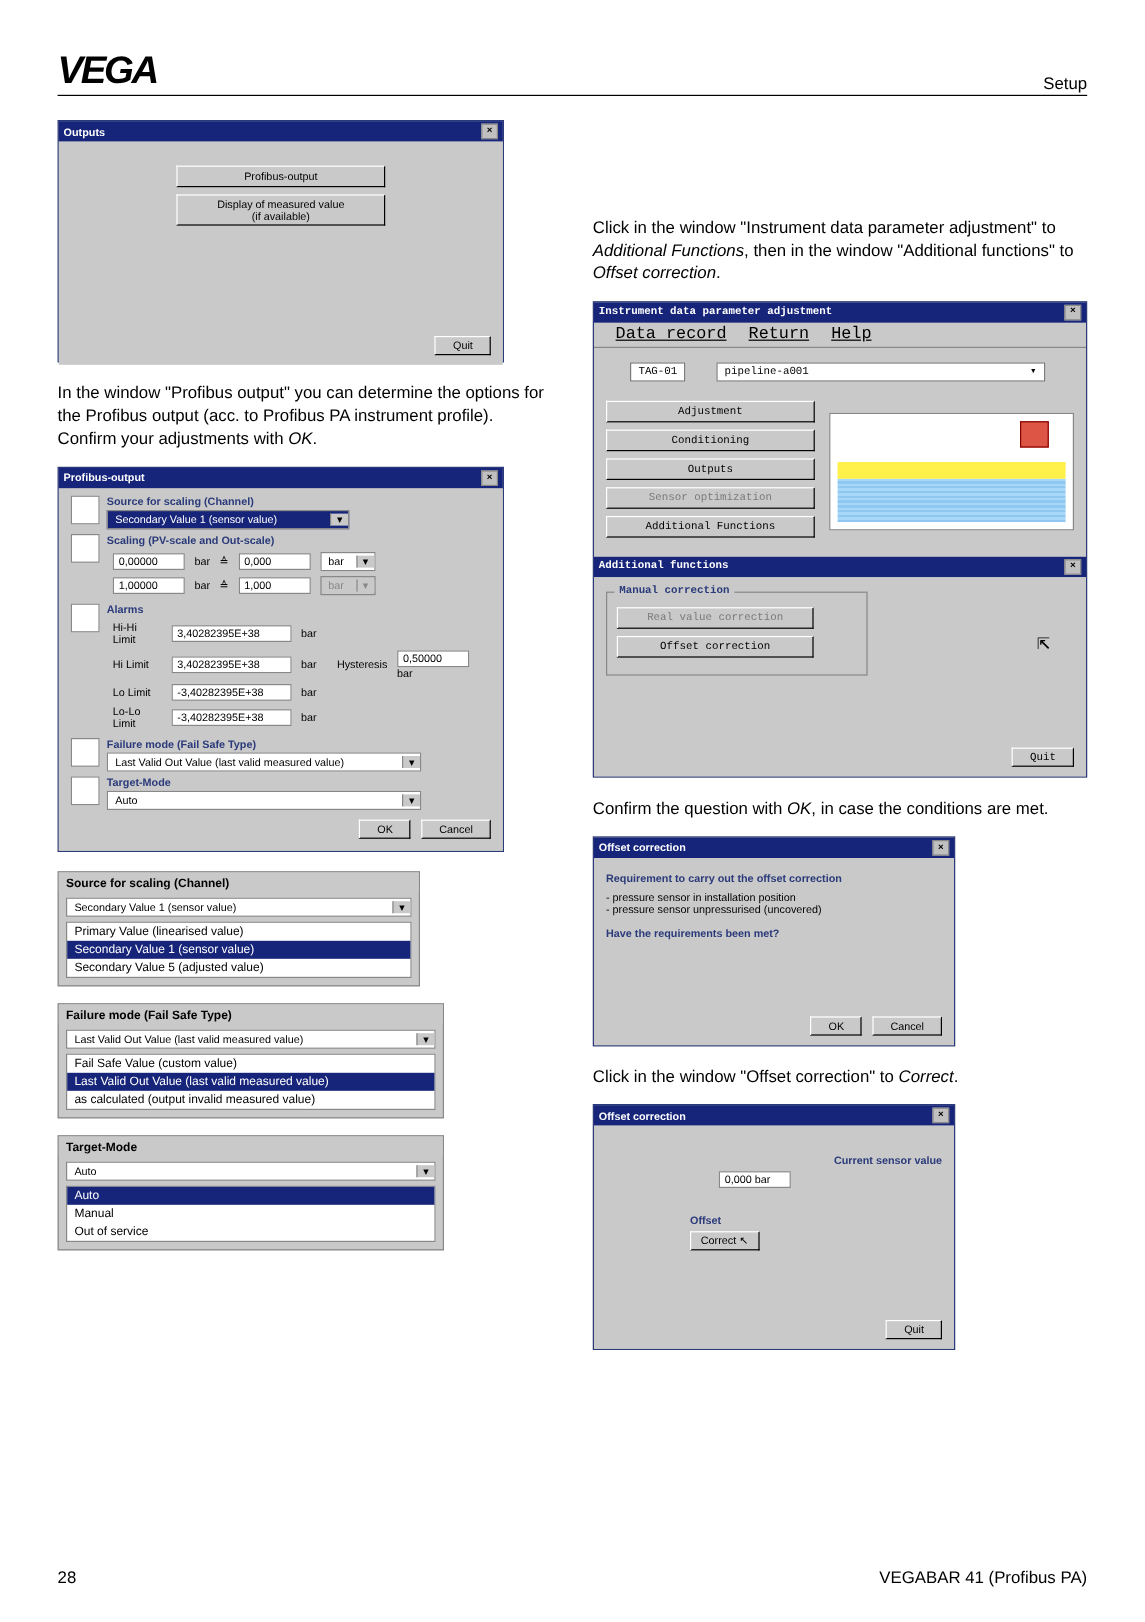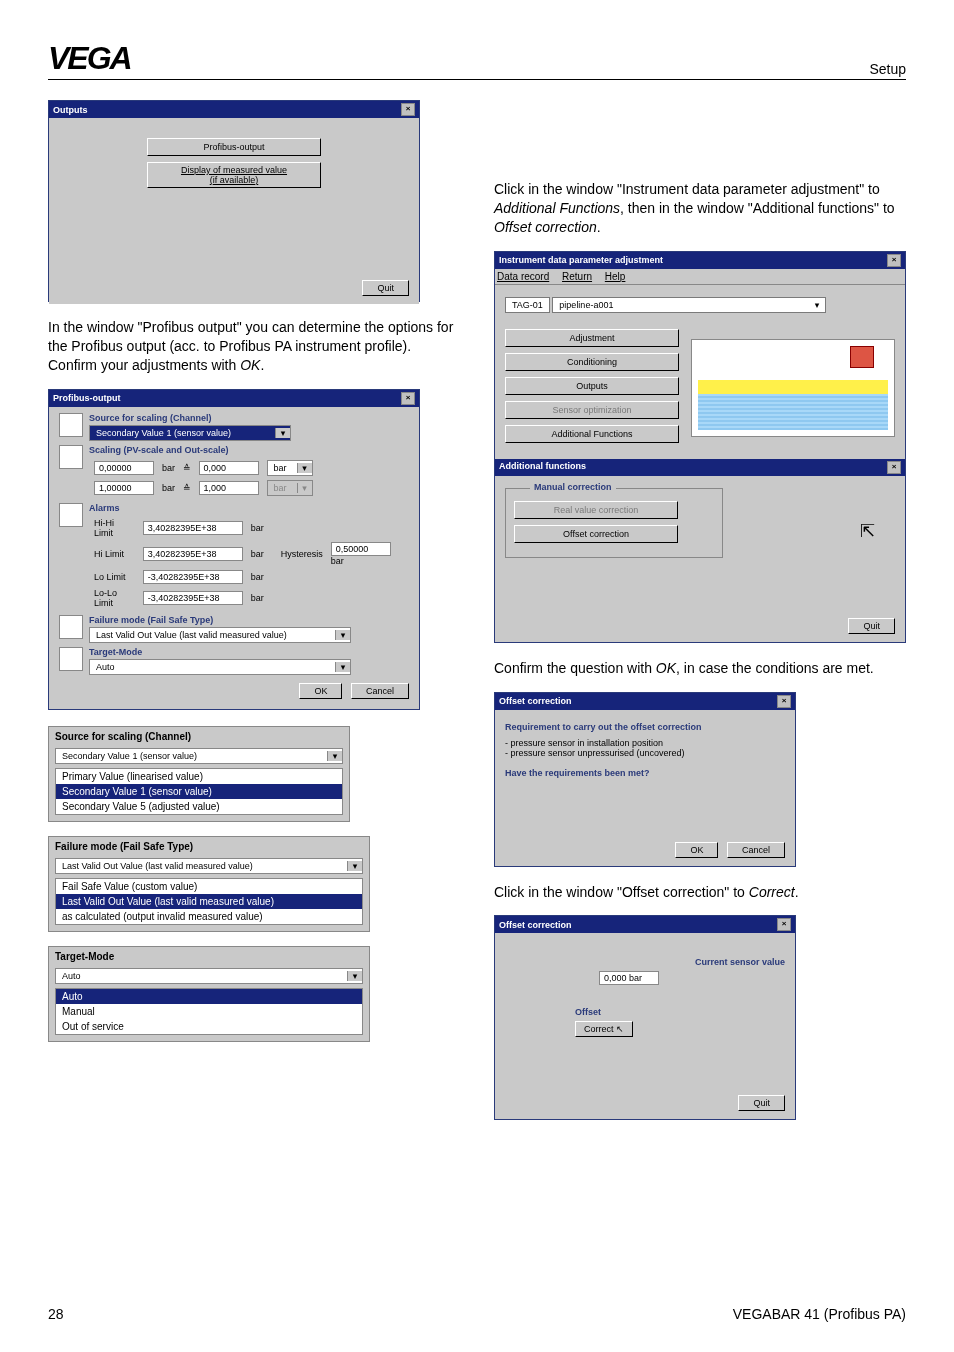--- a/index.html
+++ b/index.html
@@ -12,26 +12,26 @@
   .para { font-size:14px; line-height:1.35; margin:10px 0 14px 0;}
   .italic { font-style:italic;}
   .win { border:1px solid #2a3a7a; background:#c9c9c9; font-size:9px; margin-bottom:16px;}
   .titlebar { background:#16247a; color:#fff; display:flex; justify-content:space-between; align-items:center; padding:2px 4px; font-weight:bold;}
   .closebox { width:12px; height:11px; background:#c0c0c0; border:1px solid #888; color:#000; font-size:8px; line-height:9px; text-align:center;}
   .win-body { background:#c9c9c9; padding:6px 10px 10px 10px;}
   .btnwide { display:block; width:160px; background:#c9c9c9; border:1px solid #000; border-top-color:#fff; border-left-color:#fff; padding:3px 6px; margin:6px auto; font-size:9px; text-align:center;}
   .btnwide.dis { color:#7a7a7a;}
   .smallbtn { display:inline-block; background:#c9c9c9; border:1px solid #000; border-top-color:#fff; border-left-color:#fff; padding:2px 14px; font-size:9px; margin-left:6px;}
   .right { text-align:right; margin-top:8px;}
-  .menubar { background:#c9c9c9; padding:2px 2px; font-size:10px; border-bottom:1px solid #888;}
+  .menubar { background:#c9c9c9; padding:2px 18px; font-size:14px; border-bottom:1px solid #888;}
   .menubar span { margin-right:10px; text-decoration:underline;}
   .tagrow { margin:6px 0 10px 0;}
-  .tagbox { display:inline-block; border:1px solid #7a7a7a; background:#fff; padding:2px 6px; font-size:9px;}
+  .tagbox { display:inline-block; border:1px solid #7a7a7a; background:#fff; padding:2px 6px; font-size:9px;margin-left:20px;}
   .fieldset { border:1px solid #888; padding:6px 8px 8px 8px; margin:6px 0; position:relative;}
-  .legend { position:absolute; top:-7px; left:24px; background:#c9c9c9; padding:0 4px; font-weight:bold; color:#2a3a7a;}
+  .legend { position:absolute; top:-7px; left:6px; background:#c9c9c9; padding:0 4px; font-weight:bold; color:#2a3a7a;}
   .dropdown { display:flex; align-items:center; border:1px solid #888; background:#fff; font-size:9px;}
   .dropdown .ddlabel { padding:2px 6px; flex:1; overflow:hidden; white-space:nowrap;}
   .dropdown .arrow { width:14px; background:#c9c9c9; border-left:1px solid #888; text-align:center;}
   .listbox { border:1px solid #888; background:#fff; font-size:10px; margin-top:0;}
   .listbox div { padding:2px 6px; white-space:nowrap;}
   .listbox .sel { background:#16247a; color:#fff;}
   .panel-label { font-weight:bold; font-size:10px; padding:4px 6px 2px 6px; background:#c9c9c9;}
   .panel-wrap { border:1px solid #888; background:#c9c9c9; margin-bottom:14px;}
   .table-scaling td { padding:1px 3px; font-size:9px;}
   .inputbox { border:1px solid #888; background:#fff; padding:1px 4px; font-size:9px; display:inline-block; min-width:50px;}
@@ -61,21 +61,21 @@
 
     <div class="col">
 
       <div class="win" style="width:370px;height:200px;">
         <div class="titlebar">
           <span>Outputs</span>
           <span class="closebox">×</span>
         </div>
         <div class="win-body" style="height:170px; position:relative;">
           <span class="btnwide" style="margin-top:14px;">Profibus-output</span>
-          <span class="btnwide" style="padding:2px 6px;text-decoration:underline;">
+          <span class="btnwide" style="padding:2px 6px;">
             <span>Display of measured value</span><br>
             <span>(if available)</span>
           </span>
           <div class="right" style="position:absolute; bottom:8px; right:10px;">
             <span class="smallbtn">Quit</span>
           </div>
         </div>
       </div>
 
       <p class="para">
@@ -241,21 +241,21 @@
         </div>
       </div>
 
     </div>
 
     <div class="col">
       <p class="para" style="margin-top:80px;">
         <span>Click in the window "Instrument data parameter adjustment" to </span><span class="italic">Additional Functions</span><span>, then in the window "Additional functions" to </span><span class="italic">Offset correction</span><span>.</span>
       </p>
 
-      <div class="win" style="width:410px;">
+      <div class="win" style="width:410px;font-family:Liberation Mono, monospace;">
         <div class="titlebar">
           <span>Instrument data parameter adjustment</span>
           <span class="closebox">×</span>
         </div>
         <div class="menubar">
           <span>Data record</span>
           <span>Return</span>
           <span>Help</span>
         </div>
         <div class="win-body">

